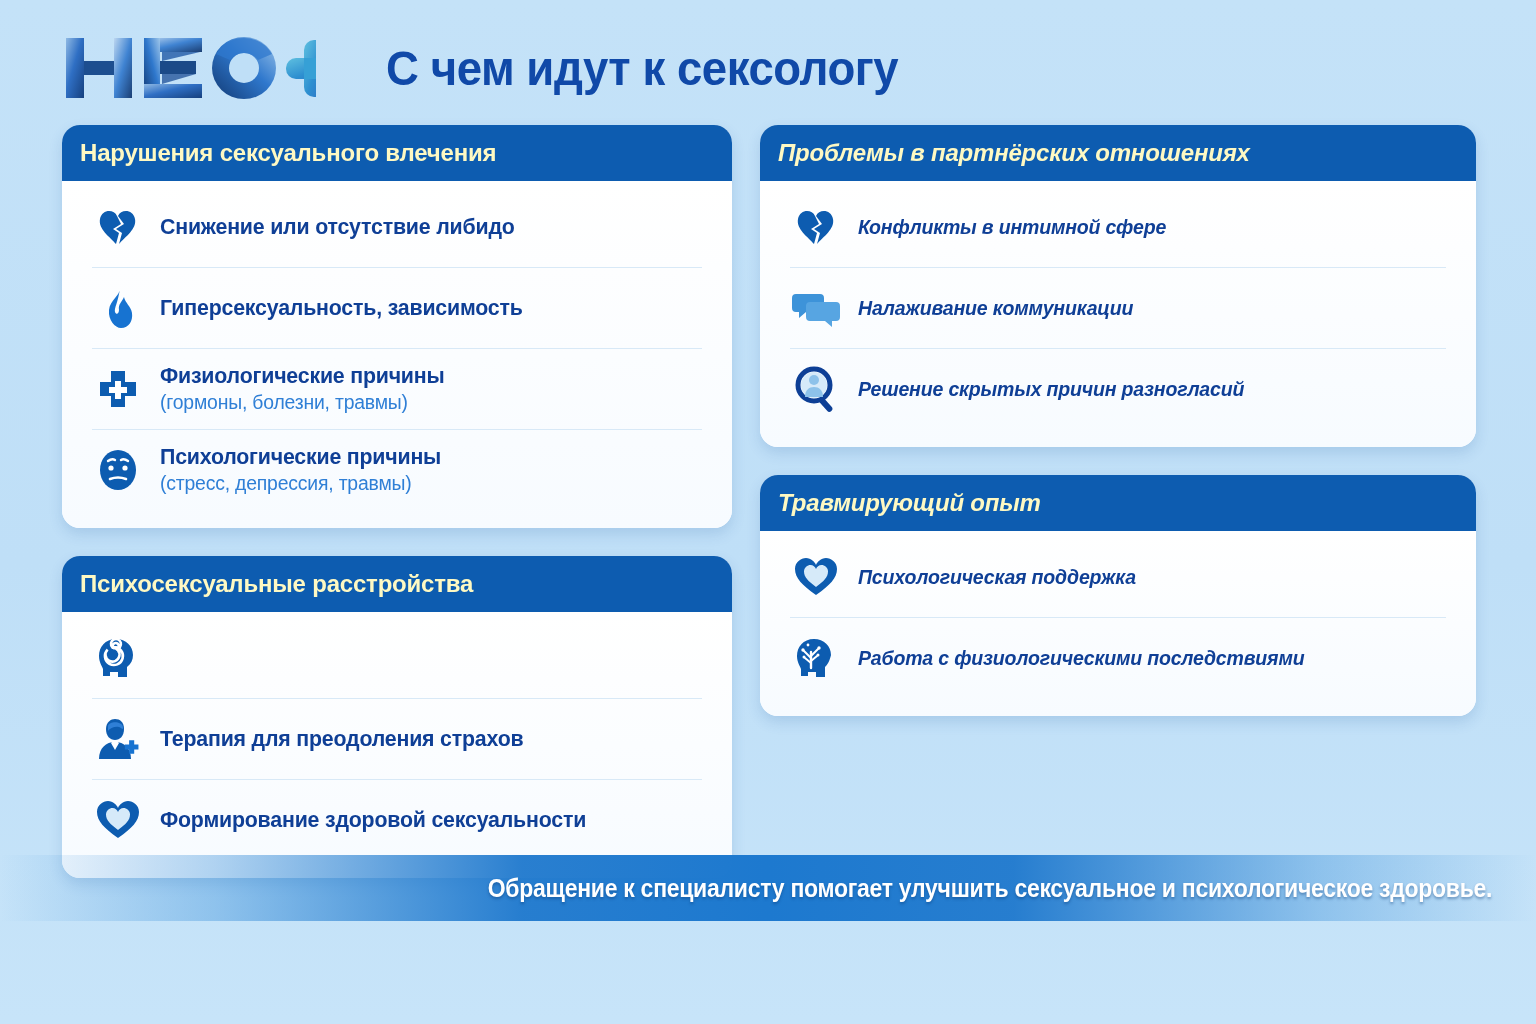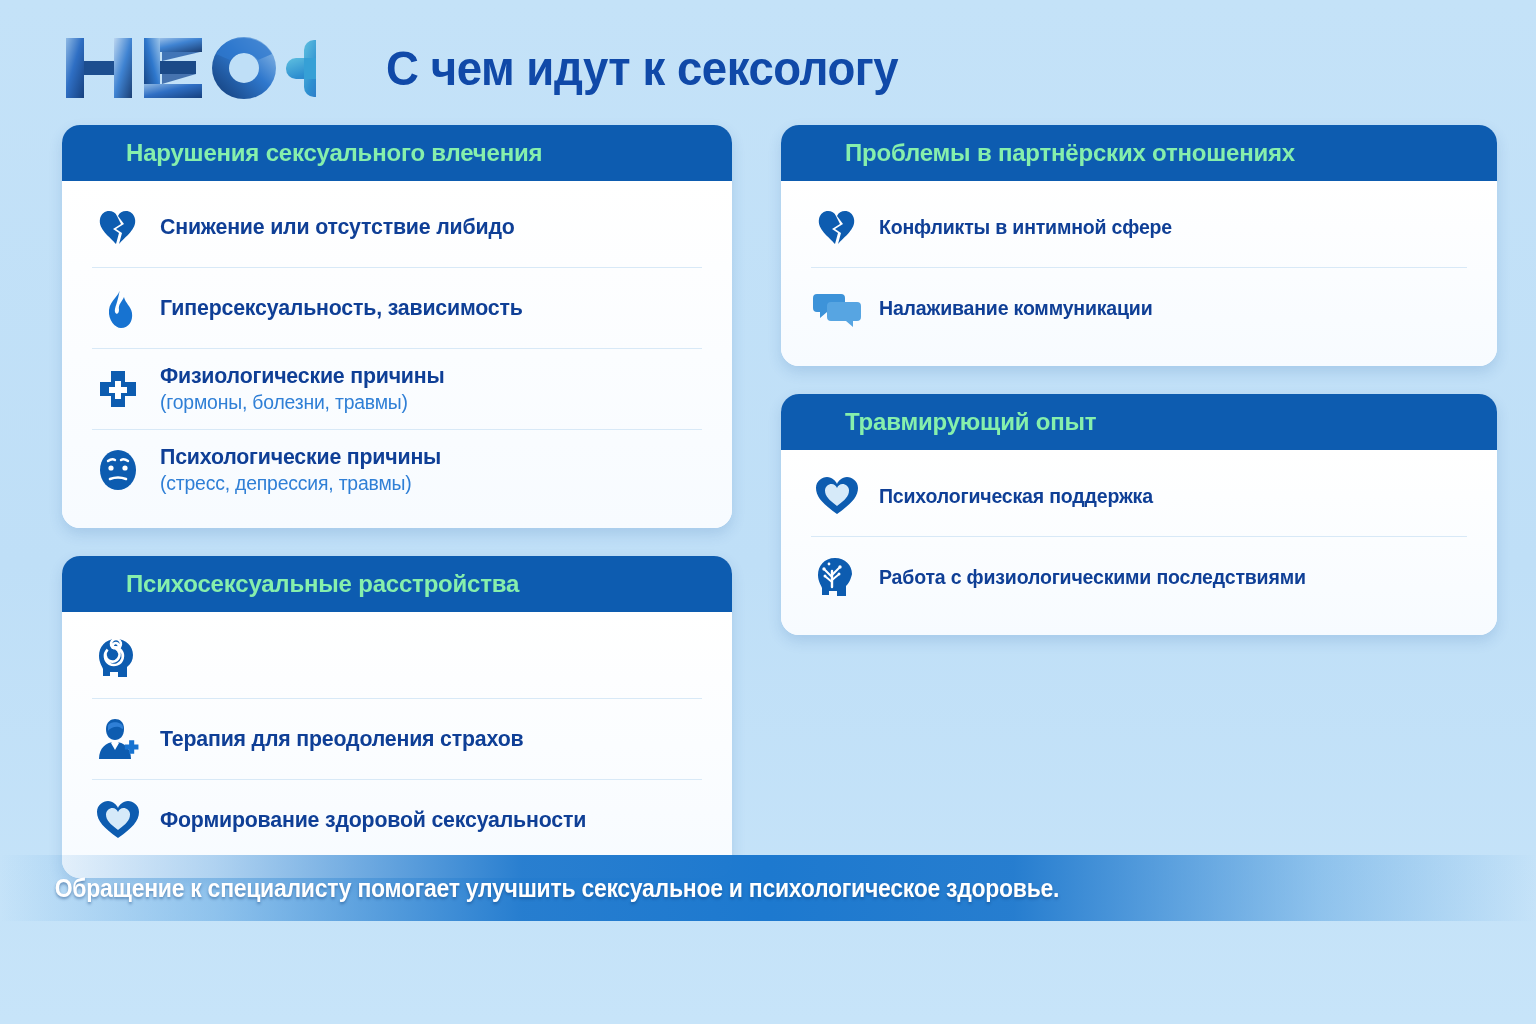--- a/index.html
+++ b/index.html
@@ -52,40 +52,41 @@
 
   
   .col-left {
     position: absolute;
     left: 62px;
     top: 125px;
     width: 670px;
   }
   .col-right {
     position: absolute;
-    left: 781px;
+    left: 760px;
     top: 125px;
     width: 716px;
+    font-style: italic;
   }
 
   
   .card {
     border-radius: 18px;
     background: #fbfdff;
     box-shadow: 0 6px 14px rgba(30, 90, 160, 0.16);
     overflow: hidden;
   }
   .card + .card { margin-top: 28px; }
 
   .card-header {
     background: #0d5cb0;
-    color: #86efac;
+    color: #fef9c3;
     font-size: 24px;
     font-weight: bold;
-    padding: 14px 0 14px 64px;
+    padding: 14px 0 14px 18px;
     letter-spacing: -0.2px;
     transform-origin: left center;
     white-space: nowrap;
     line-height: 28px;
   }
 
   .card-body {
     background: linear-gradient(180deg, #ffffff 0%, #f7fbff 100%);
     padding: 6px 30px 18px 30px;
   }
@@ -147,22 +148,21 @@
     background: linear-gradient(90deg,
         rgba(41,134,214,0) 0%,
         rgba(41,134,214,0.35) 14%,
         rgba(30,120,205,0.95) 34%,
         #1d79cf 50%,
         rgba(30,120,205,0.95) 66%,
         rgba(41,134,214,0.35) 86%,
         rgba(41,134,214,0) 100%);
     display: flex;
     align-items: center;
-    justify-content: flex-start;
-    padding-left: 11px;
+    justify-content: flex-end;
   }
   .footer-text {
     color: #ffffff;
     font-size: 25px;
     font-weight: bold;
     letter-spacing: -0.3px;
     transform: scaleX(0.92);
     text-shadow: 0 2px 3px rgba(10,60,120,0.45);
     white-space: nowrap;
   }
@@ -336,20 +336,34 @@
           <div class="item-icon">
             <svg width="48" height="48" viewBox="0 0 48 48">
       <path d="M4 10 h24 a4 4 0 0 1 4 4 v10 a4 4 0 0 1 -4 4 h-14 l-7 6 v-6 h-3 a4 4 0 0 1 -4 -4 v-10 a4 4 0 0 1 4 -4 z" fill="#3d93d9"></path>
       <path d="M18 18 h26 a4 4 0 0 1 4 4 v11 a4 4 0 0 1 -4 4 h-4 v6 l-7 -6 h-15 a4 4 0 0 1 -4 -4 v-11 a4 4 0 0 1 4 -4 z" fill="#57a5e2"></path>
     </svg>
           </div>
           <div class="item-text">
             <div class="item-label">Налаживание коммуникации</div>
           </div>
         </div>
+        <div class="item">
+          <div class="item-icon">
+            <svg width="48" height="48" viewBox="0 0 48 48">
+      <circle cx="22" cy="20" r="16" fill="none" stroke="#0d3f96" stroke-width="5"></circle>
+      <circle cx="22" cy="20" r="13" fill="#d6eaf9"></circle>
+      <circle cx="22" cy="15" r="5" fill="#8dc2ea"></circle>
+      <path d="M13 32 C13 25, 17 22, 22 22 C27 22, 31 25, 31 32 Z" fill="#8dc2ea"></path>
+      <rect x="31" y="32" width="6" height="16" rx="3" fill="#0d3f96" transform="rotate(-42 34 40)"></rect>
+    </svg>
+          </div>
+          <div class="item-text">
+            <div class="item-label">Решение скрытых причин разногласий</div>
+          </div>
+        </div>
       </div>
     </div>
     <div class="card">
       <div class="card-header">Травмирующий опыт</div>
       <div class="card-body squeeze">
         <div class="item">
           <div class="item-icon">
             <svg width="48" height="48" viewBox="0 0 48 48">
       <path d="M24 42 C10 32, 3 25, 3 16 C3 9, 9 5, 14 5 C19 5, 23 9, 24 12 C25 9, 29 5, 34 5 C39 5, 45 9, 45 16 C45 25, 38 32, 24 42 Z" fill="#0d5cb0"></path>
       <path d="M24 34 C16 28, 12 24, 12 18.5 C12 14.5, 15.5 12, 18.5 12 C21 12, 23.3 14, 24 16 C24.7 14, 27 12, 29.5 12 C32.5 12, 36 14.5, 36 18.5 C36 24, 32 28, 24 34 Z" fill="#d6eaf9"></path>

